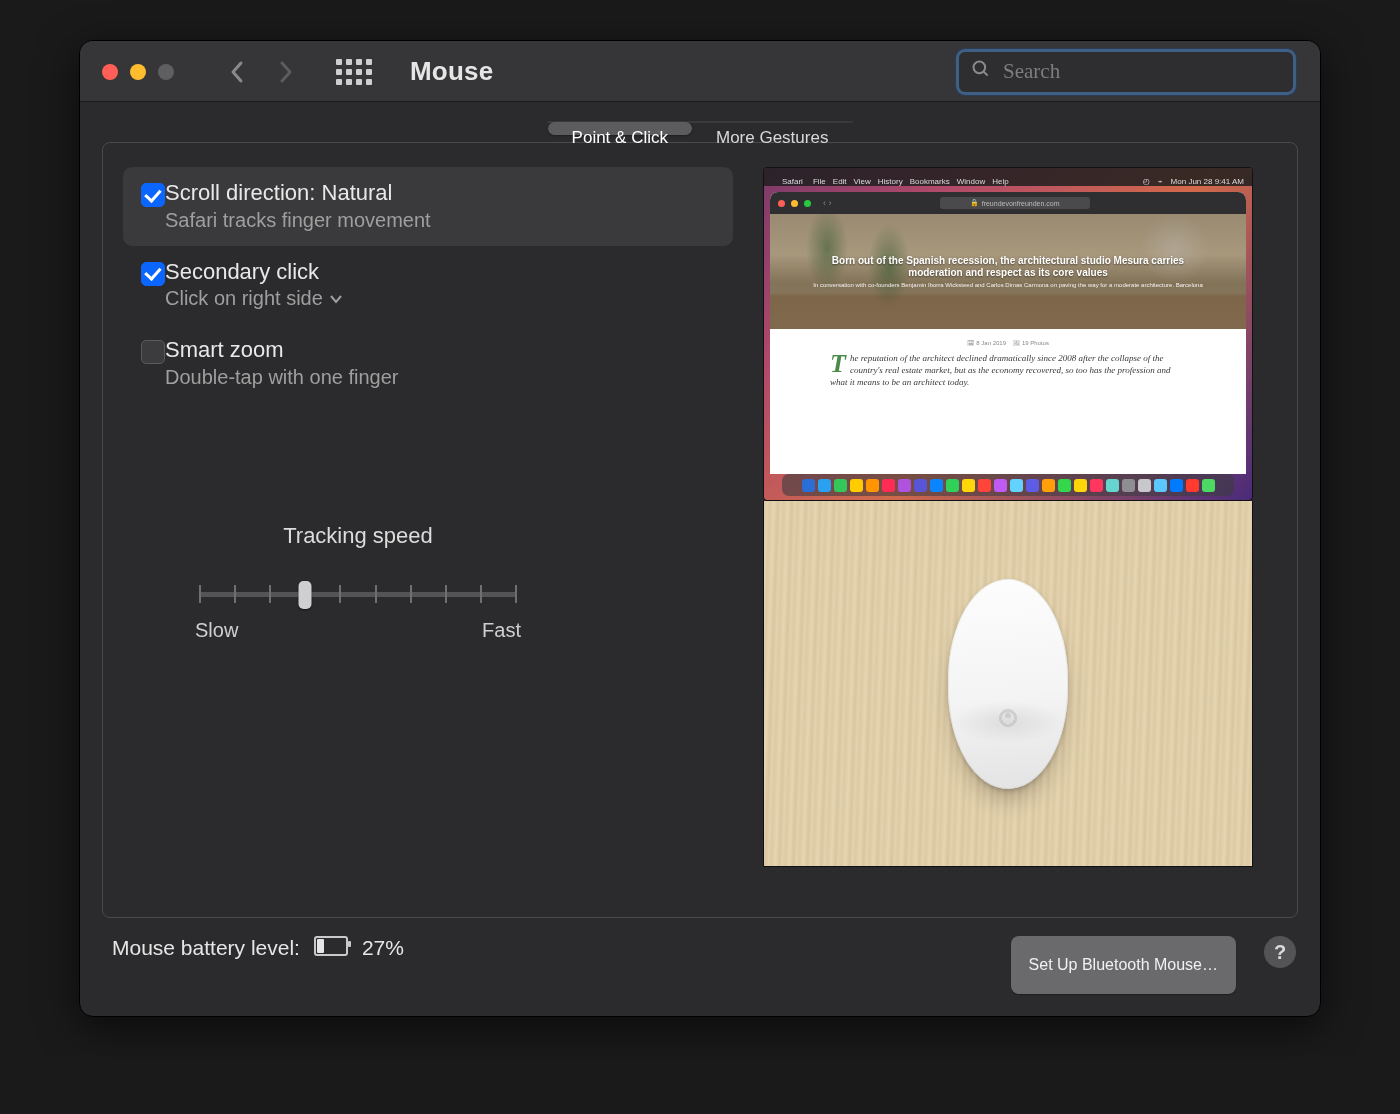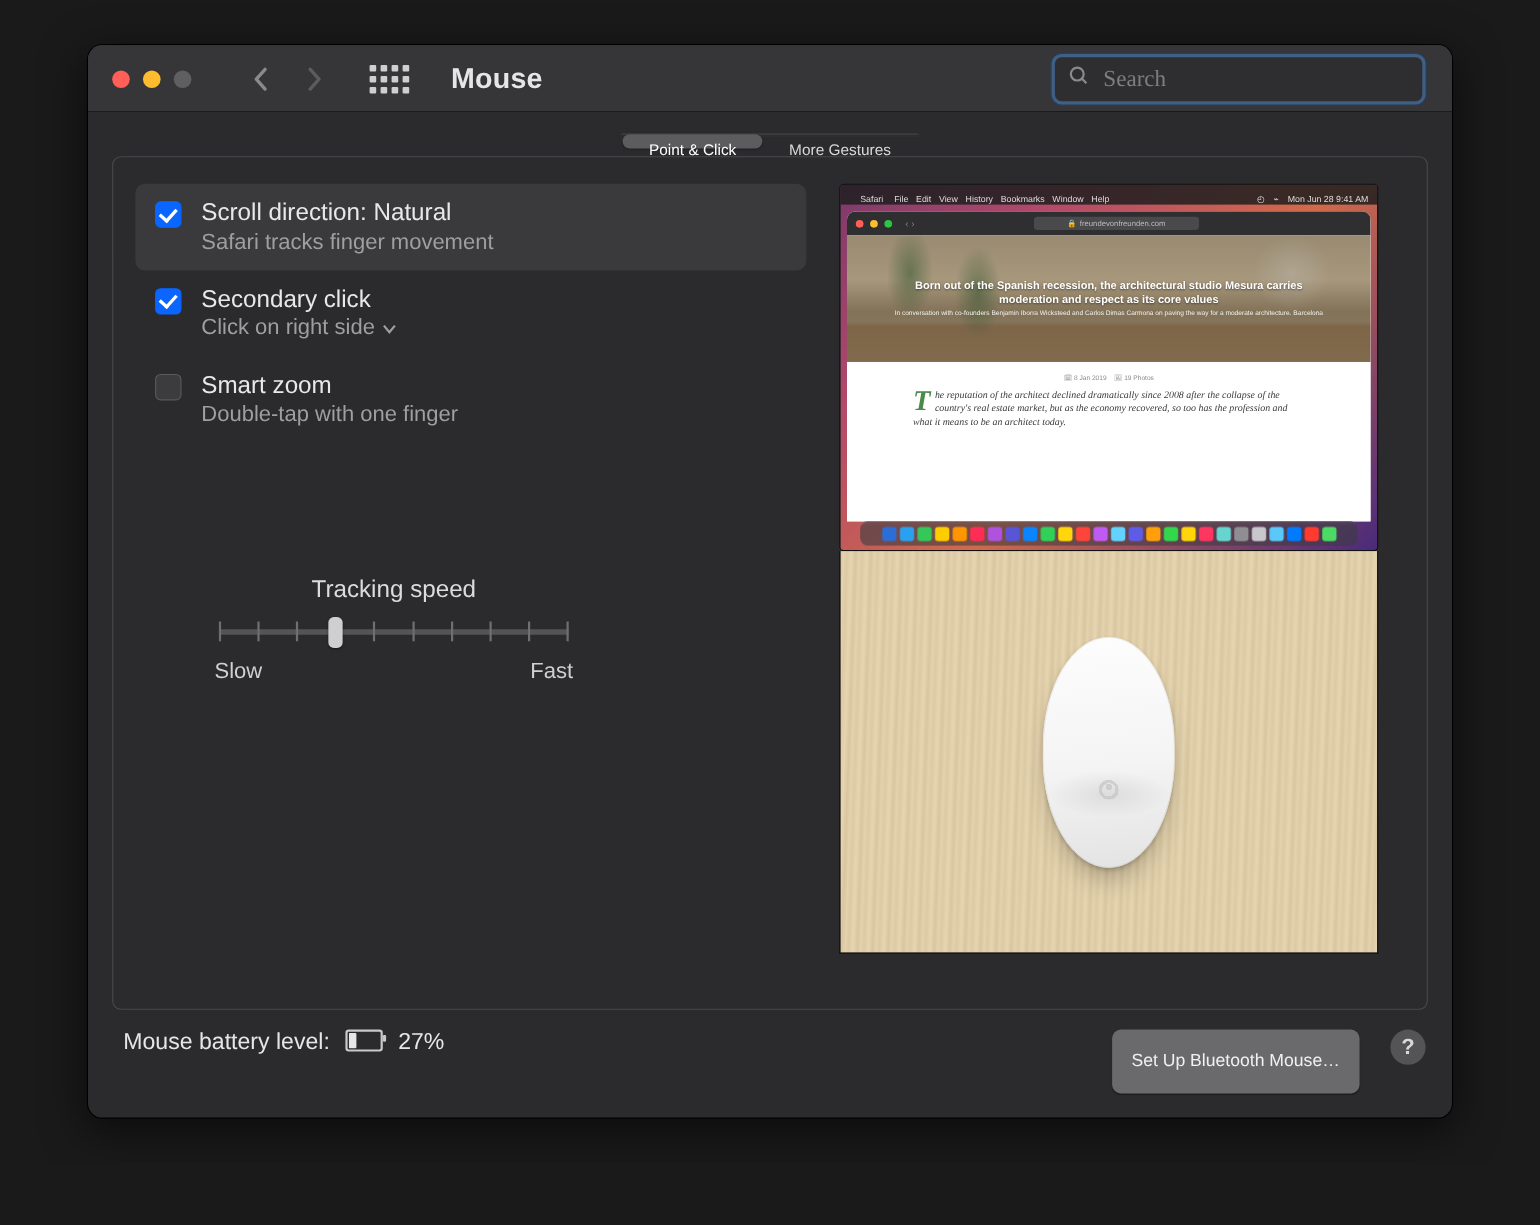--- a/index.html
+++ b/index.html
@@ -94,42 +94,42 @@
   .seg{
     margin-top:18px;
     background:var(--segment-bg);
     border-radius:9px;
     display:flex;
     padding:2px;
     box-shadow:inset 0 0 0 1px #2a2a2c;
   }
   .seg button{
     border:none;background:none;color:#d8d8d8;
-    font-size:14px;padding:6px 24px 7px;border-radius:8px;
+    font-size:17px;padding:6px 24px 7px;border-radius:8px;
     font-family:inherit;
   }
   .seg button.active{background:var(--segment-active);color:#fff;box-shadow:0 1px 2px rgba(0,0,0,.3);}
 
   
   .panel{
     margin:40px 22px 0;
     border:1px solid var(--panel-border);
     border-radius:8px;
     padding:24px 20px 50px 0px;
     display:flex;
     gap:30px;
     min-height:700px;
   }
   .left{
     flex:0 0 610px;
     padding-left:20px;
     display:flex;flex-direction:column;
   }
   .option{
-    display:flex;align-items:flex-start;gap:18px;
+    display:flex;align-items:flex-start;gap:0;
     padding:12px 18px 14px 18px;
     border-radius:9px;
   }
   .option.sel{background:var(--option-hover);}
   .chk{
     margin-top:4px;
     width:22px;height:22px;border-radius:5px;flex:none;
     border:1px solid #5a5a5d;background:#3c3c3e;
     display:flex;align-items:center;justify-content:center;
   }
@@ -144,21 +144,21 @@
   .chev svg{stroke:#9f9f9f;}
 
   
   .slider-block{
     margin-top:120px;
     width:330px;
     align-self:center;
     text-align:center;
     margin-left:-140px;
   }
-  .slider-title{font-size:22px;color:#dcdcdc;margin-bottom:8px;}
+  .slider-title{font-size:22px;color:#dcdcdc;margin-bottom:28px;}
   .slider{
     position:relative;height:34px;
   }
   .track{
     position:absolute;left:6px;right:6px;top:15px;height:5px;
     background:#545457;border-radius:3px;
   }
   .ticks{position:absolute;left:6px;right:6px;top:8px;height:20px;display:flex;justify-content:space-between;}
   .ticks span{width:2px;height:18px;background:var(--tick);}
   .knob{

